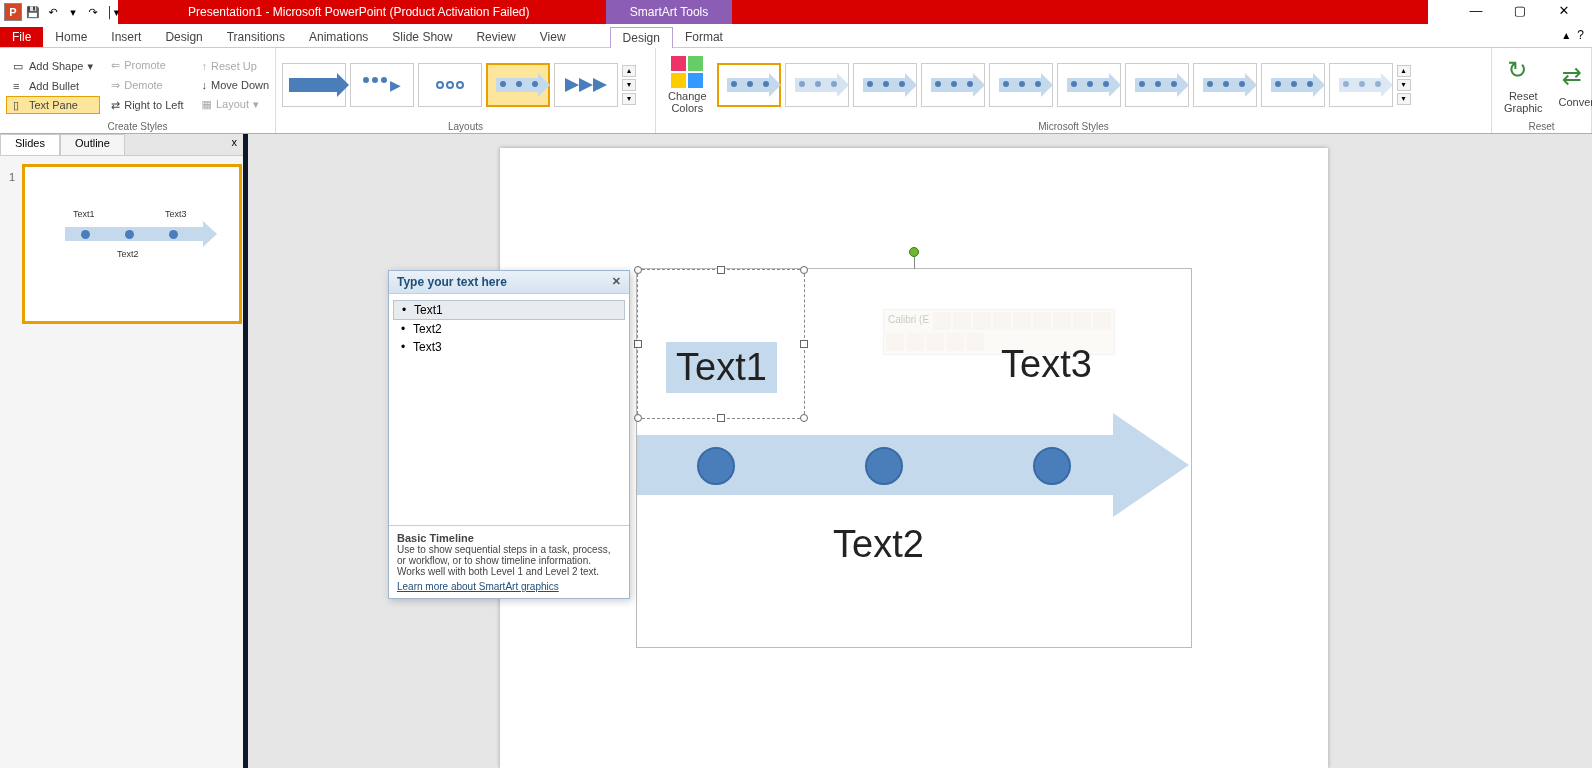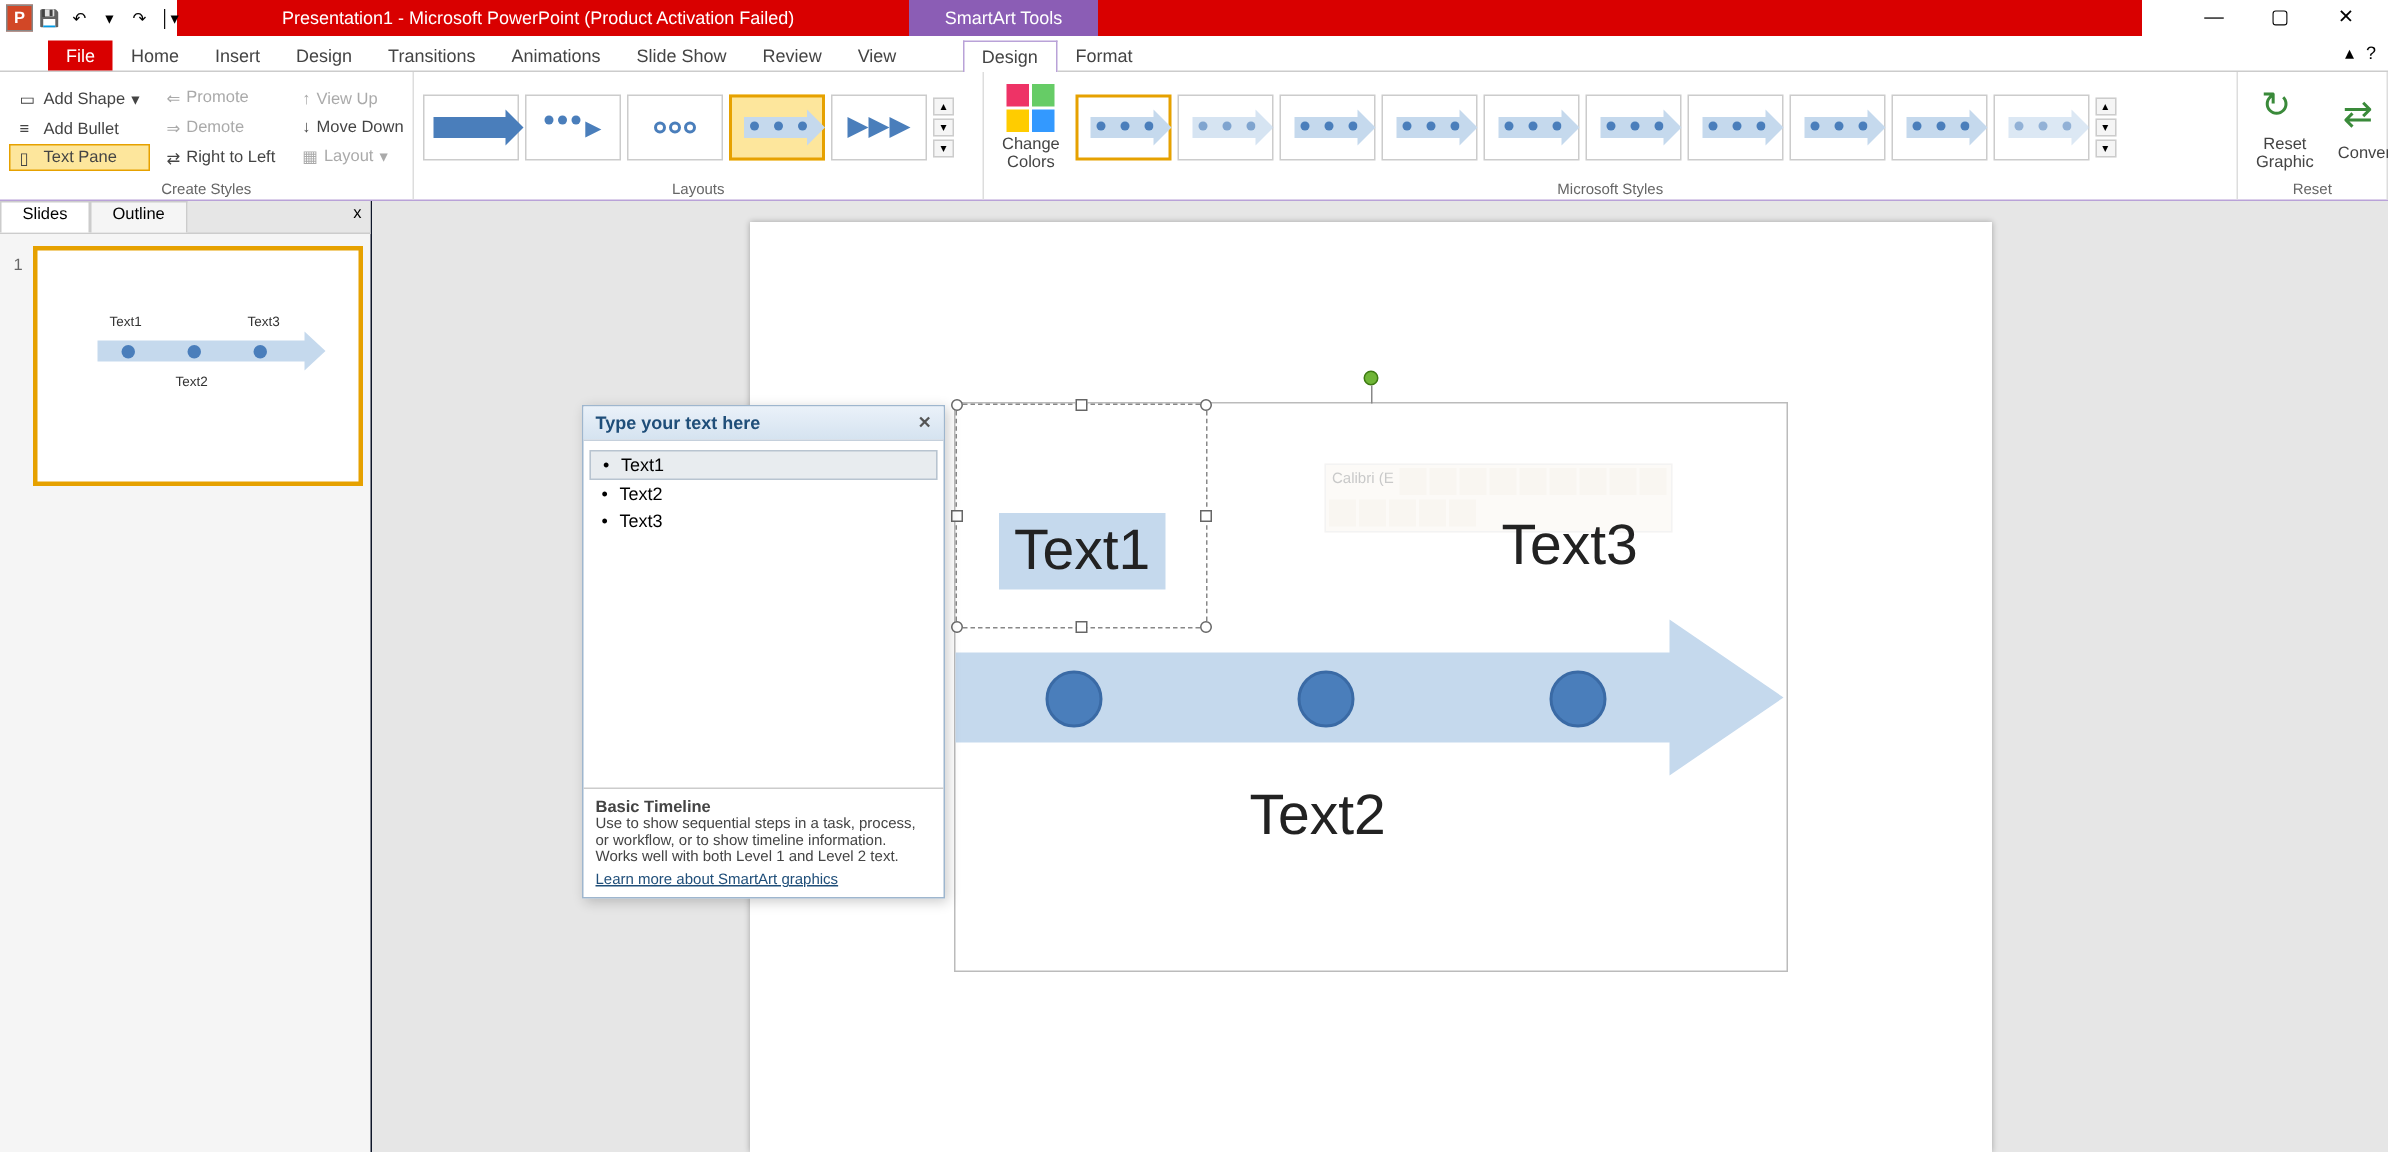--- a/index.html
+++ b/index.html
@@ -10,21 +10,21 @@
 .qat { display: flex; align-items: center; gap: 2px; padding: 0 4px; z-index: 2; }
 .qat-icon { width: 18px; height: 18px; display: flex; align-items: center; justify-content: center; font-size: 11px; }
 .pp-logo { width: 18px; height: 18px; background: #d24726; color: #fff; font-weight: bold; font-size: 11px; display:flex;align-items:center;justify-content:center;border:1px solid #888;}
 .title-red { position: absolute; left: 118px; right: 164px; top: 0; height: 24px; background: #d90000; display: flex; align-items: center; }
 .title-text { color: #fff; font-size: 12px; padding-left: 70px; }
 .smartart-tools-tab { position: absolute; left: 606px; top: 0; height: 24px; width: 126px; background: #8b5db5; color: #fff; display: flex; align-items: center; justify-content: center; font-size: 12px; }
 .win-controls { position: absolute; right: 0; top: 0; display: flex; gap: 24px; padding-right: 18px; z-index: 2; }
 .win-btn { width: 20px; height: 20px; display: flex; align-items: center; justify-content: center; font-size: 13px; }
 
 
-.ribbon-tabs { height: 24px; background: #fff; display: flex; align-items: flex-end; border-bottom: 1px solid #ccc; position: relative; padding-left: 32px; }
+.ribbon-tabs { height: 24px; background: #fff; display: flex; align-items: flex-end; border-bottom: 1px solid #ccc; position: relative; }
 .rtab { padding: 3px 12px; font-size: 12px; color: #444; cursor: pointer; }
 .rtab.file { background: #d90000; color: #fff; }
 .rtab.active { border: 1px solid #b9a2d8; border-bottom: none; background: #fff; margin-bottom: -1px; }
 .ribbon-help { position: absolute; right: 8px; top: 4px; display: flex; gap: 8px; font-size: 12px; }
 
 
 .ribbon { height: 86px; background: #fff; border-bottom: 1px solid #b9a2d8; display: flex; }
 .group { border-right: 1px solid #ddd; display: flex; flex-direction: column; padding: 2px 6px 0; }
 .group-label { font-size: 10px; color: #666; text-align: center; padding: 1px 0; }
 .group-body { flex: 1; display: flex; align-items: center; gap: 4px; }
@@ -41,21 +41,21 @@
 .gs-btn { width: 14px; height: 12px; border: 1px solid #ccc; font-size: 8px; text-align: center; background: #f5f5f5; }
 
 .big-btn { display: flex; flex-direction: column; align-items: center; font-size: 11px; color: #444; padding: 2px 6px; gap: 2px; }
 .big-btn .ico { width: 32px; height: 32px; }
 
 .style-gallery { display: flex; gap: 4px; align-items: center; }
 .style-thumb { width: 64px; height: 44px; border: 1px solid #ccc; background: #fff; display: flex; align-items: center; justify-content: center; }
 .style-thumb.selected { border: 2px solid #e6a100; }
 
 
-.left-panel { position: absolute; left: 0; top: 134px; width: 248px; bottom: 0; background: #f5f5f5; border-right: 1px solid #0f172a; }
+.left-panel { position: absolute; left: 0; top: 134px; width: 248px; bottom: 0; background: #f5f5f5; border-right: 5px solid #0f172a; }
 .panel-tabs { height: 22px; display: flex; background: #e6e6e6; border-bottom: 1px solid #ccc; }
 .ptab { padding: 2px 14px; font-size: 11px; border: 1px solid #ccc; border-bottom: none; background: #f5f5f5; }
 .ptab.active { background: #fff; }
 .ptab-close { margin-left: auto; padding: 2px 6px; font-size: 11px; }
 .thumb-area { padding: 8px; }
 .slide-thumb { width: 220px; height: 160px; background: #fff; border: 3px solid #e6a100; position: relative; margin-left: 14px; }
 .slide-num { position: absolute; left: -16px; top: 4px; font-size: 11px; color: #666; }
 
 
 .slide-area { position: absolute; left: 248px; top: 134px; right: 0; bottom: 0; background: #e6e6e6; overflow: hidden; }
@@ -175,21 +175,21 @@
             <span>Demote</span>
           </div>
         <div class="sbtn">
             <span>⇄</span> 
             <span>Right to Left</span>
           </div>
       </div>
       <div class="btn-stack">
         <div class="sbtn disabled">
             <span>↑</span> 
-            <span>View Up</span>
+            <span>Reset Up</span>
           </div>
         <div class="sbtn">
             <span>↓</span> 
             <span>Move Down</span>
           </div>
         <div class="sbtn disabled"><span>▦</span> <span>Layout</span> ▾</div>
       </div>
     </div>
     <div class="group-label">Create Styles</div>
   </div>

